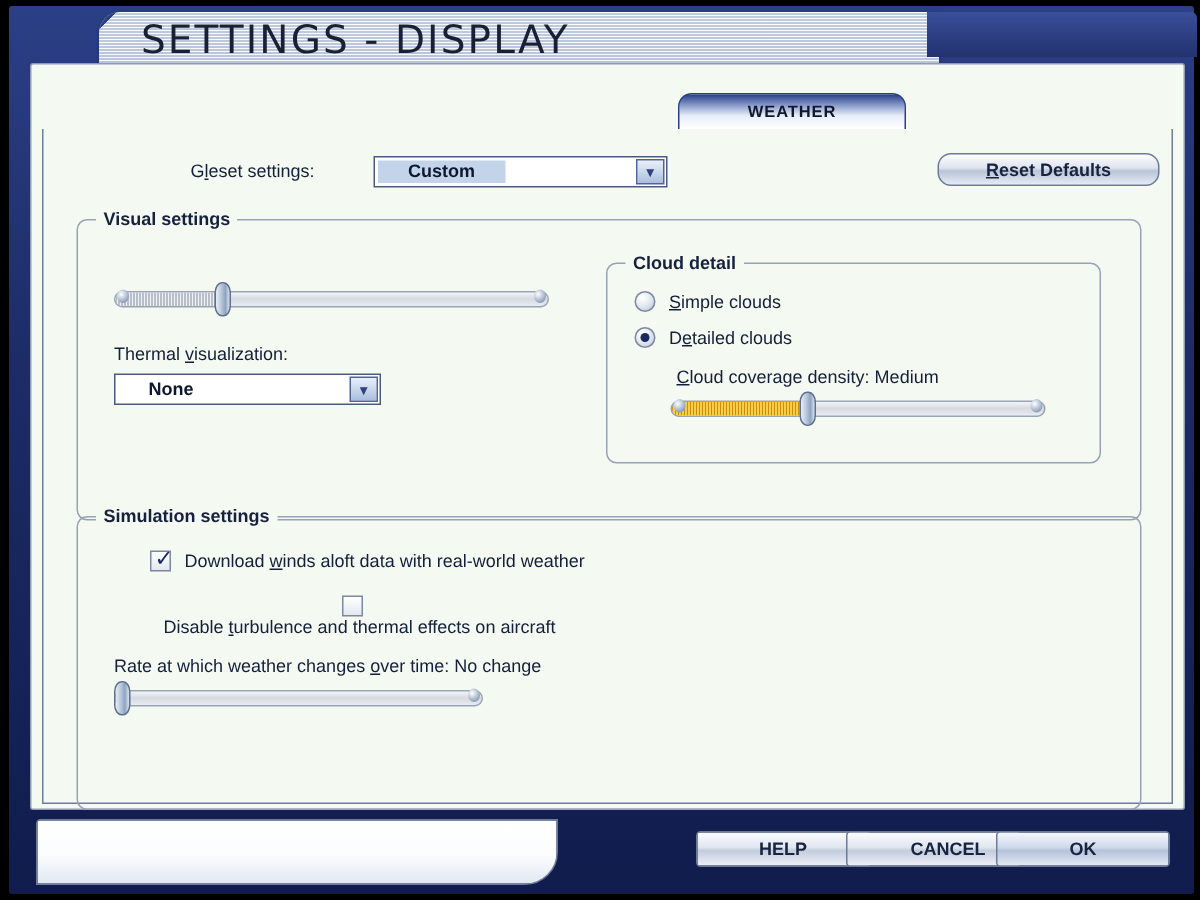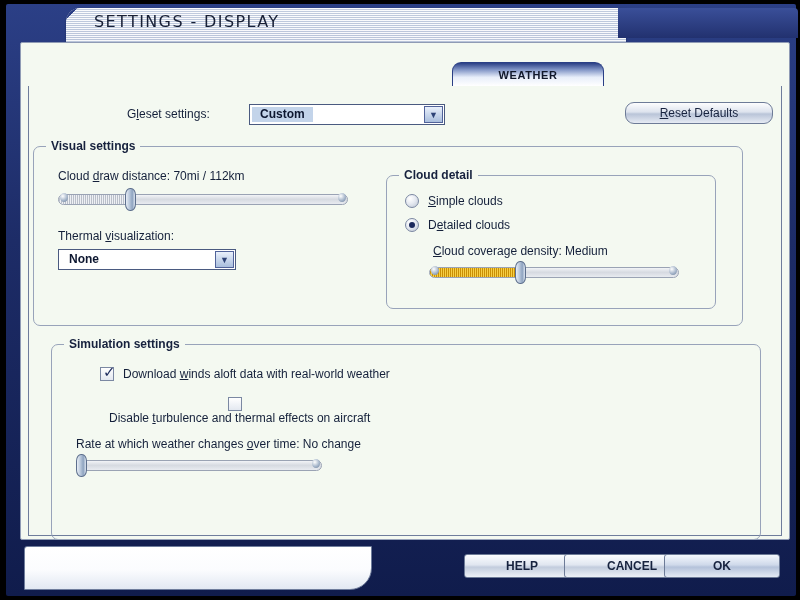--- a/index.html
+++ b/index.html
@@ -51,21 +51,21 @@
     box-shadow: 0 1px 2px rgba(0,0,0,0.35);
   }
   .titlebar::before {
     content:"";
     position:absolute; left:-28px; top:0; width:44px; height:36px;
     background: linear-gradient(135deg, #2b3f86 0%, #2b3f86 50%, transparent 50%);
   }
   .title-text {
     position: absolute;
     left: 28px; top: 4px;
-    font-size: 16px;
+    font-size: 26px;
     letter-spacing: 1.4px;
     color: #182036;
     font-family: "DejaVu Sans", sans-serif;
     font-weight: 400;
     white-space: nowrap;
   }
   .title-cap {
     position:absolute;
     left: 612px; top: 4px;
     width: 180px; height: 30px;
@@ -136,40 +136,40 @@
   .combo {
     position:absolute;
     height: 21px;
     border: 1px solid #4a5a80;
     background: #ffffff;
     display:flex; align-items:center;
     cursor: pointer;
   }
   .combo-val {
     font-size: 12px; font-weight: bold; color:#0d1730;
-    padding: 0 8px; margin-left:2px;
+    padding: 0 20px; margin-left:2px;
     background: #c3d4ea;
     line-height: 15px;
   }
   .combo-arrow {
     position:absolute; right:1px; top:1px;
     width: 19px; height: 17px;
     background: linear-gradient(180deg,#e9f0fb 0%, #a9bedd 100%);
     border: 1px solid #51639a;
     display:flex; align-items:center; justify-content:center;
     font-size: 9px; color:#2e4377;
   }
   #combo-global { left: 220px; top: 2px; width: 196px; }
 
   .btn {
     border: 1px solid #6d7b97;
     background: linear-gradient(180deg,#fdfdfe 0%, #dde3ee 45%, #b9c4d8 55%, #e6ebf4 100%);
     border-radius: 9px;
     font-size: 12px;
-    font-weight: normal;
+    font-weight: bold;
     color:#17233f;
     display:flex; align-items:center; justify-content:center;
     cursor:pointer;
     font-family: "Liberation Sans", sans-serif;
   }
   #btn-reset {
     position:absolute; right: 8px; top: 0px; width: 148px; height: 22px;
   }
 
   
@@ -179,21 +179,21 @@
     border-radius: 7px;
     background: transparent;
   }
   .group-title {
     position:absolute; top:-8px; left:12px;
     background:#f4f9f1;
     padding: 0 5px;
     font-size: 12px; font-weight: bold; color:#16213d;
     font-family: "Liberation Sans", sans-serif;
   }
-  #grp-visual { left:4px; top:60px; width:710px; height:180px; }
+  #grp-visual { left:22px; top:60px; width:710px; height:201px; }
   #grp-cloud  { left:352px; top:28px; width:330px; height:134px; }
   #grp-sim    { left:22px; top:258px; width:710px; height:196px; }
 
   
   .slider { position:absolute; height: 16px; }
   .track {
     position:absolute; left:0; top:3px; width:100%; height:11px;
     background: linear-gradient(180deg,#f2f4f7 0%, #d6dae1 48%, #e8ebf0 100%);
     border:1px solid #9aa3b4;
     border-radius: 6px;
@@ -319,21 +319,20 @@
           <span class="combo-arrow">▼</span>
         </div>
         <div class="btn" id="btn-reset">
             <span><u>R</u><span>eset Defaults</span></span>
           </div>
       </div>
 
       <div class="group" id="grp-visual">
         <div class="group-title">Visual settings</div>
 
-        <div class="lbl" style="position:absolute;left:24px;top:22px;"><span>Cloud </span><u>d</u><span>raw distance: 70mi / 112km</span></div>
         <div class="slider" id="sl-draw" style="left:24px;top:44px;width:290px;">
           <div class="track">
             <div class="fill-hatch" id="fill-draw" style="width: 73px;"></div>
           </div>
           <div class="endcap" style="left:2px;"></div>
           <div class="endcap" style="right:2px;"></div>
           <div class="thumb" id="thumb-draw" style="left: 67px;"></div>
         </div>
 
         <div class="lbl" style="position:absolute;left:24px;top:82px;"><span>Thermal </span><u>v</u><span>isualization:</span></div>

